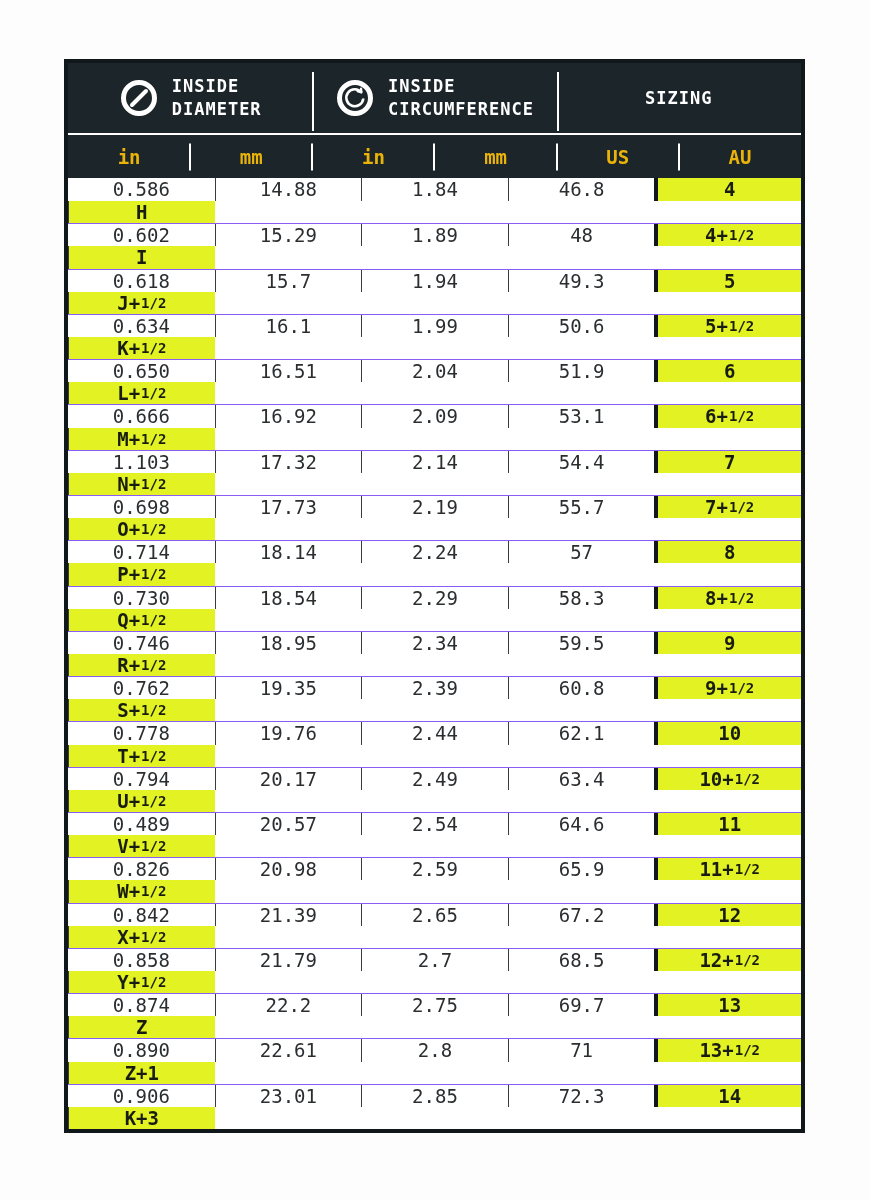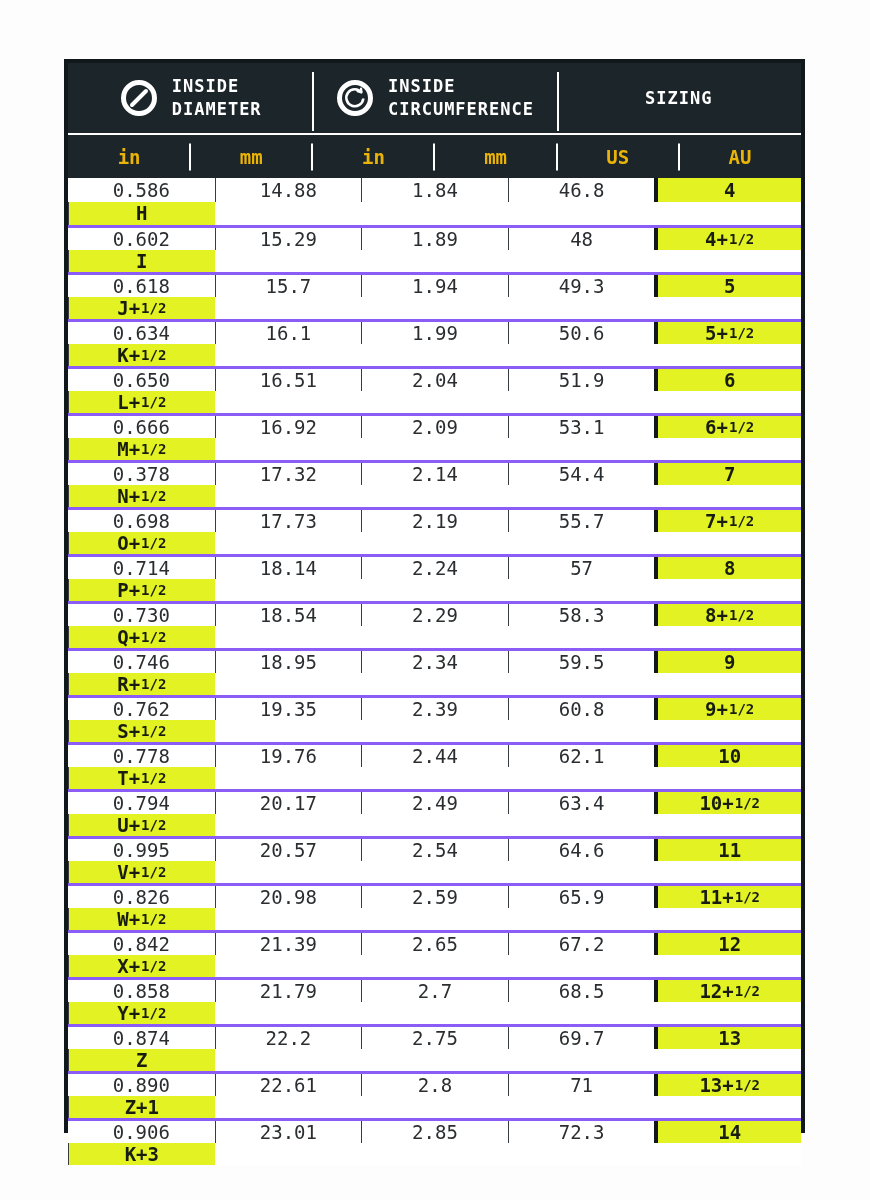--- a/index.html
+++ b/index.html
@@ -97,21 +97,21 @@
   .tbody {
     flex: 1 1 auto;
     display: grid;
     grid-auto-rows: 1fr;
     background: #ffffff;
   }
   .row {
     display: grid;
     grid-template-columns: repeat(5, 1fr);
   }
-  .row + .row { border-top: 3px solid #8b5cf6; }
+  .row + .row { border-top: 1px solid #8b5cf6; }
   .cell {
     display: flex;
     align-items: center;
     justify-content: center;
     font-size: 19px;
     color: #2b2e30;
     border-left: 1px solid #363c3f;
     box-sizing: border-box;
   }
   .row .cell:first-child { border-left: none; }
@@ -235,21 +235,21 @@
           <div class="cell size">
             <span>6+</span>
             <span class="frac">1/2</span>
           </div>
           <div class="cell size">
             <span>M+</span>
             <span class="frac">1/2</span>
           </div>
         </div>
         <div class="row">
-          <div class="cell">0.378</div>
+          <div class="cell">1.103</div>
           <div class="cell">17.32</div>
           <div class="cell">2.14</div>
           <div class="cell">54.4</div>
           <div class="cell size">7</div>
           <div class="cell size">
             <span>N+</span>
             <span class="frac">1/2</span>
           </div>
         </div>
         <div class="row">
@@ -335,21 +335,21 @@
           <div class="cell size">
             <span>10+</span>
             <span class="frac">1/2</span>
           </div>
           <div class="cell size">
             <span>U+</span>
             <span class="frac">1/2</span>
           </div>
         </div>
         <div class="row">
-          <div class="cell">0.995</div>
+          <div class="cell">0.489</div>
           <div class="cell">20.57</div>
           <div class="cell">2.54</div>
           <div class="cell">64.6</div>
           <div class="cell size">11</div>
           <div class="cell size">
             <span>V+</span>
             <span class="frac">1/2</span>
           </div>
         </div>
         <div class="row">

